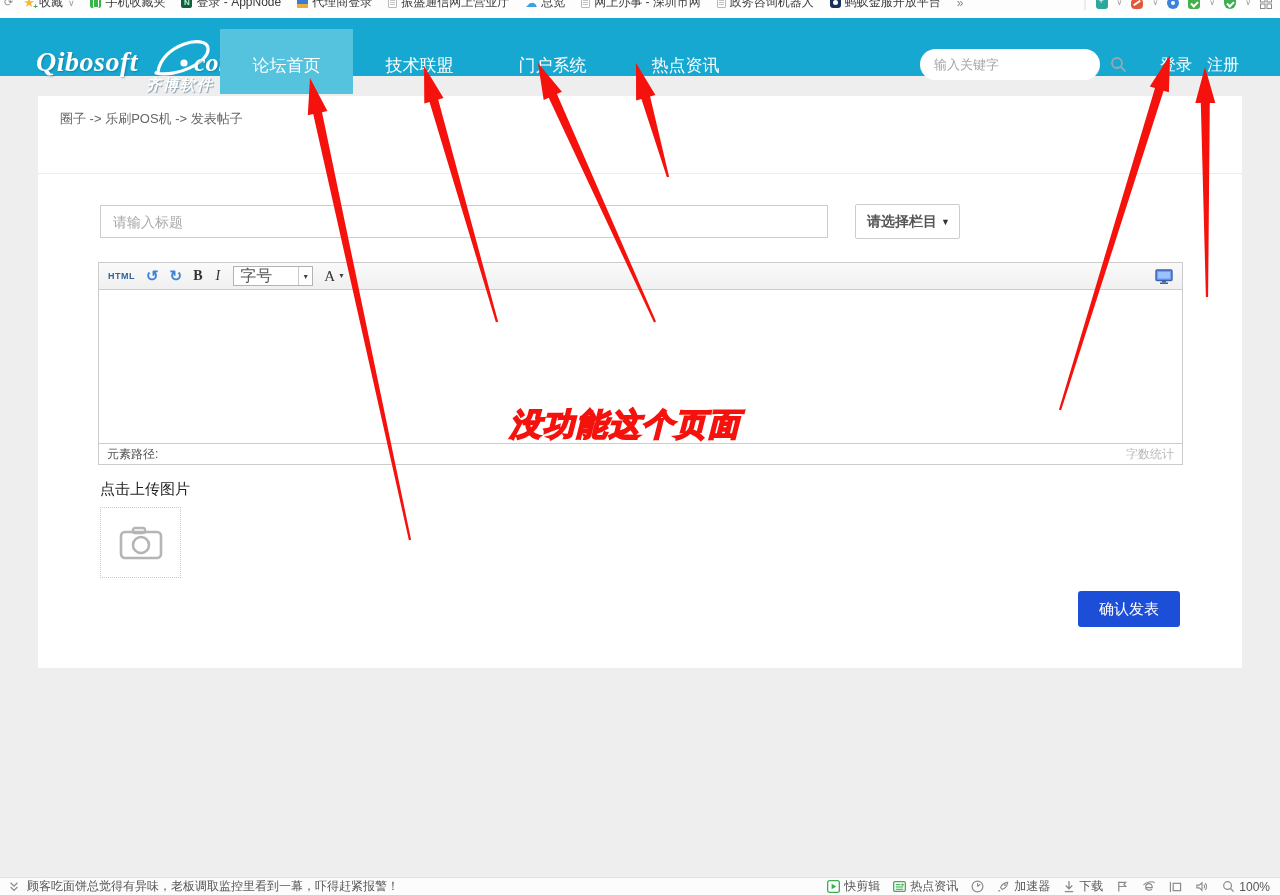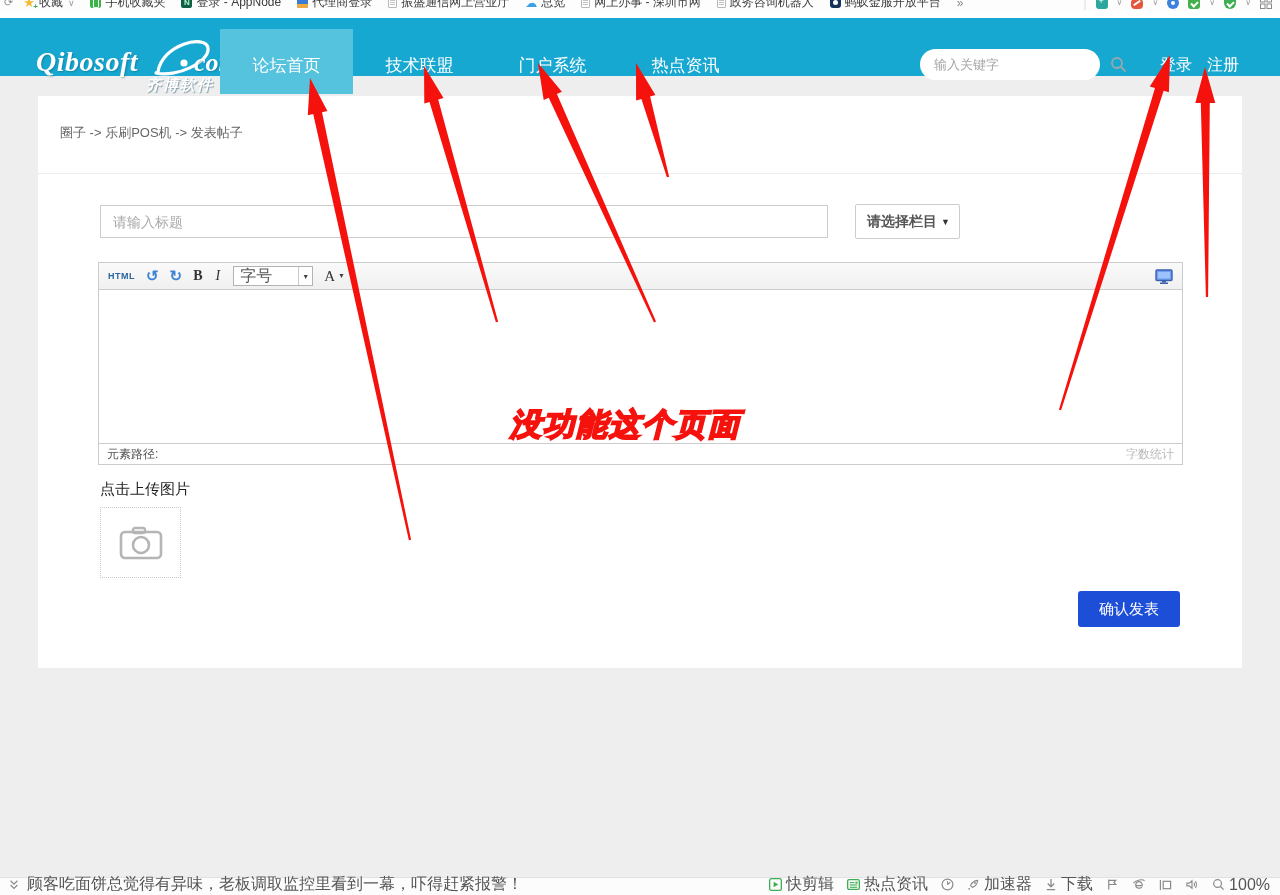--- a/index.html
+++ b/index.html
@@ -70,21 +70,21 @@
 
   #header-search { position:absolute; left:920px; top:31px; width:180px; height:31px; background:#fff; border-radius:16px; display:flex; align-items:center; padding:0 12px 0 14px; z-index:6; }
   #header-search input { border:none; outline:none; flex:1; font-size:13px; color:#666; background:transparent; font-family:"Liberation Sans", sans-serif; }
   #header-search input::placeholder { color:#a6a6a6; }
 
   #auth-links { position:absolute; right:41px; top:37px; display:flex; gap:15px; color:#fff; font-size:16px; z-index:6; }
   #auth-links span { cursor:pointer; }
 
   
   #content-card { position:absolute; left:38px; top:96px; width:1204px; height:572px; background:#fff; }
-  #breadcrumb { position:absolute; left:22px; top:28px; font-size:13px; color:#666; cursor:pointer; }
+  #breadcrumb { position:absolute; left:22px; top:14px; font-size:13px; color:#666; cursor:pointer; }
   #breadcrumb-divider { position:absolute; left:0; top:77px; width:1204px; height:1px; background:#ececec; }
 
   #title-input { position:absolute; left:62px; top:109px; width:728px; height:33px; border:1px solid #ccc; font-size:14px; color:#333; padding:0 12px; outline:none; font-family:"Liberation Sans", sans-serif; }
   #title-input::placeholder { color:#a9a9a9; }
 
   #category-select { position:absolute; left:817px; top:108px; width:105px; height:35px; border:1px solid #ccc; border-radius:2px; display:flex; align-items:center; justify-content:space-between; padding:0 9px 0 11px; font-size:14px; color:#555; cursor:pointer; background:#fff;font-weight:bold; }
   #category-select .sel-caret { font-size:9px; color:#333; }
 
   
   #editor { position:absolute; left:60px; top:166px; width:1085px; height:203px; border:1px solid #ccc; background:#fff; }
@@ -112,21 +112,21 @@
 
   
   #arrow-layer { position:absolute; left:0; top:0; width:1280px; height:895px; z-index:50; pointer-events:none; }
   #note-text {
     position:absolute; left:510px; top:404px; z-index:51; pointer-events:none;
     font-size:31px; font-weight:bold; letter-spacing:2px;
     color:#14532d;font-style:italic; -webkit-text-stroke:2px #f5120d;
   }
 
   
-  #status-bar { position:absolute; left:0; top:877px; width:1280px; height:18px; background:#fcfcfc; border-top:1px solid #e2e2e2; display:flex; align-items:flex-end; font-size:16px; color:#555; z-index:5; }
+  #status-bar { position:absolute; left:0; top:877px; width:1280px; height:18px; background:#fcfcfc; border-top:1px solid #e2e2e2; display:flex; align-items:flex-end; font-size:12px; color:#555; z-index:5; }
   #news-area { display:flex; align-items:center; gap:7px; padding-left:8px; cursor:pointer; }
   #sb-tools { margin-left:auto; display:flex; align-items:center; gap:13px; padding-right:10px; white-space:nowrap; }
   .sb-item { display:flex; align-items:center; gap:4px; cursor:pointer; }
   .sb-ico { display:inline-flex; }
   svg { display:block; }
 </style>
 </head>
 <body>
 
 <div id="bookmarks-bar">

